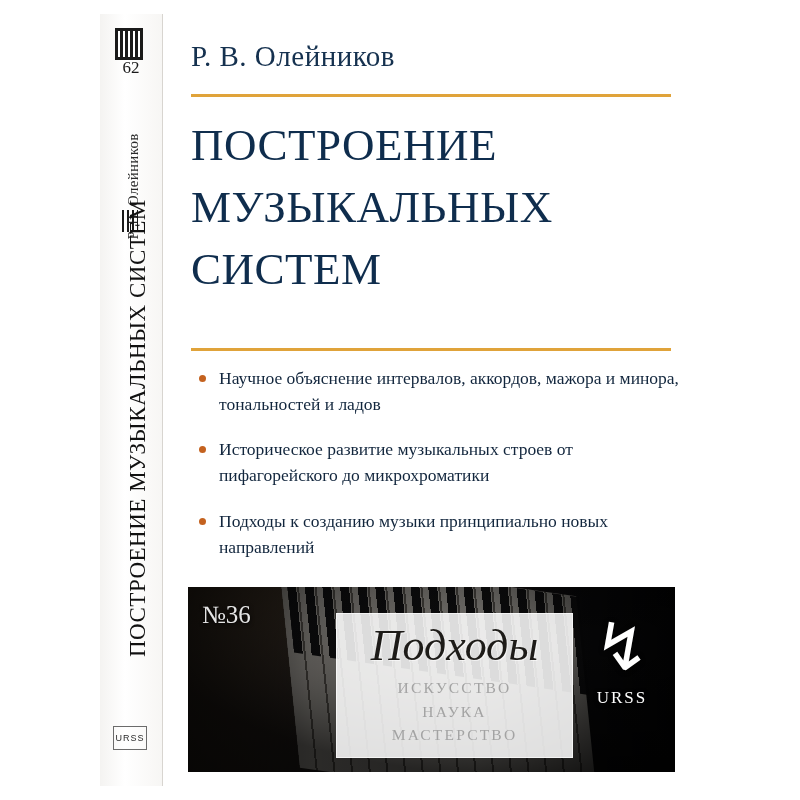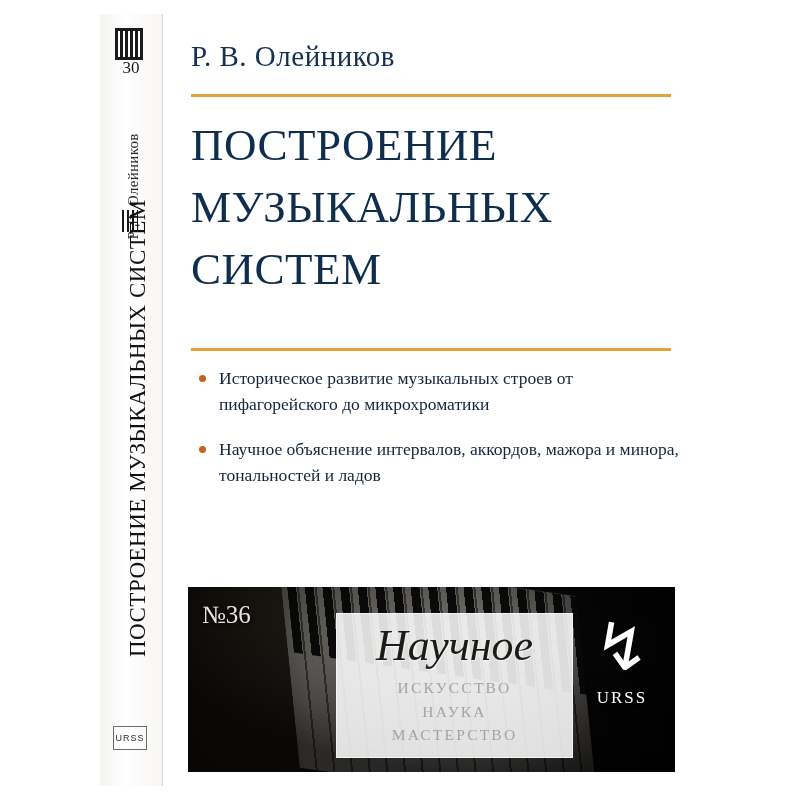--- a/index.html
+++ b/index.html
@@ -304,48 +304,49 @@
   }
 </style>
 </head>
 <body>
 
 <div class="page">
   <div class="book">
 
     <div class="spine">
       <div class="spine-barcode"></div>
-      <div class="spine-num">30</div>
+      <div class="spine-num">62</div>
       <div class="spine-author">Р. В. Олейников</div>
       <div class="spine-bars"></div>
       <div class="spine-title">ПОСТРОЕНИЕ МУЗЫКАЛЬНЫХ СИСТЕМ</div>
       <div class="spine-urss">URSS</div>
     </div>
 
     <div class="cover">
       <div class="author">Р. В. Олейников</div>
       <div class="rule rule-top"></div>
       <div class="title">ПОСТРОЕНИЕ МУЗЫКАЛЬНЫХ СИСТЕМ</div>
       <div class="rule rule-bottom"></div>
 
       <div class="bullets">
+        <div class="bullet">Научное объяснение интервалов, аккордов, мажора и минора, тональностей и ладов</div>
         <div class="bullet">Историческое развитие музыкальных строев от пифагорейского до микрохроматики</div>
-        <div class="bullet">Научное объяснение интервалов, аккордов, мажора и минора, тональностей и ладов</div>
+        <div class="bullet">Подходы к созданию музыки принципиально новых направлений</div>
       </div>
 
       <div class="photo">
         <div class="piano-bg"></div>
         <div class="keys"></div>
         <div class="keys-black"></div>
         <div class="photo-shade"></div>
 
         <div class="photo-num">№36</div>
 
         <div class="series-box">
-          <div class="series-title">Научное</div>
+          <div class="series-title">Подходы</div>
           <div class="series-sub">ИСКУССТВО<br>НАУКА<br>МАСТЕРСТВО</div>
         </div>
 
         <div class="publisher">
           <div class="pub-mark">↯</div>
           <div class="pub-name">URSS</div>
         </div>
       </div>
     </div>
 

